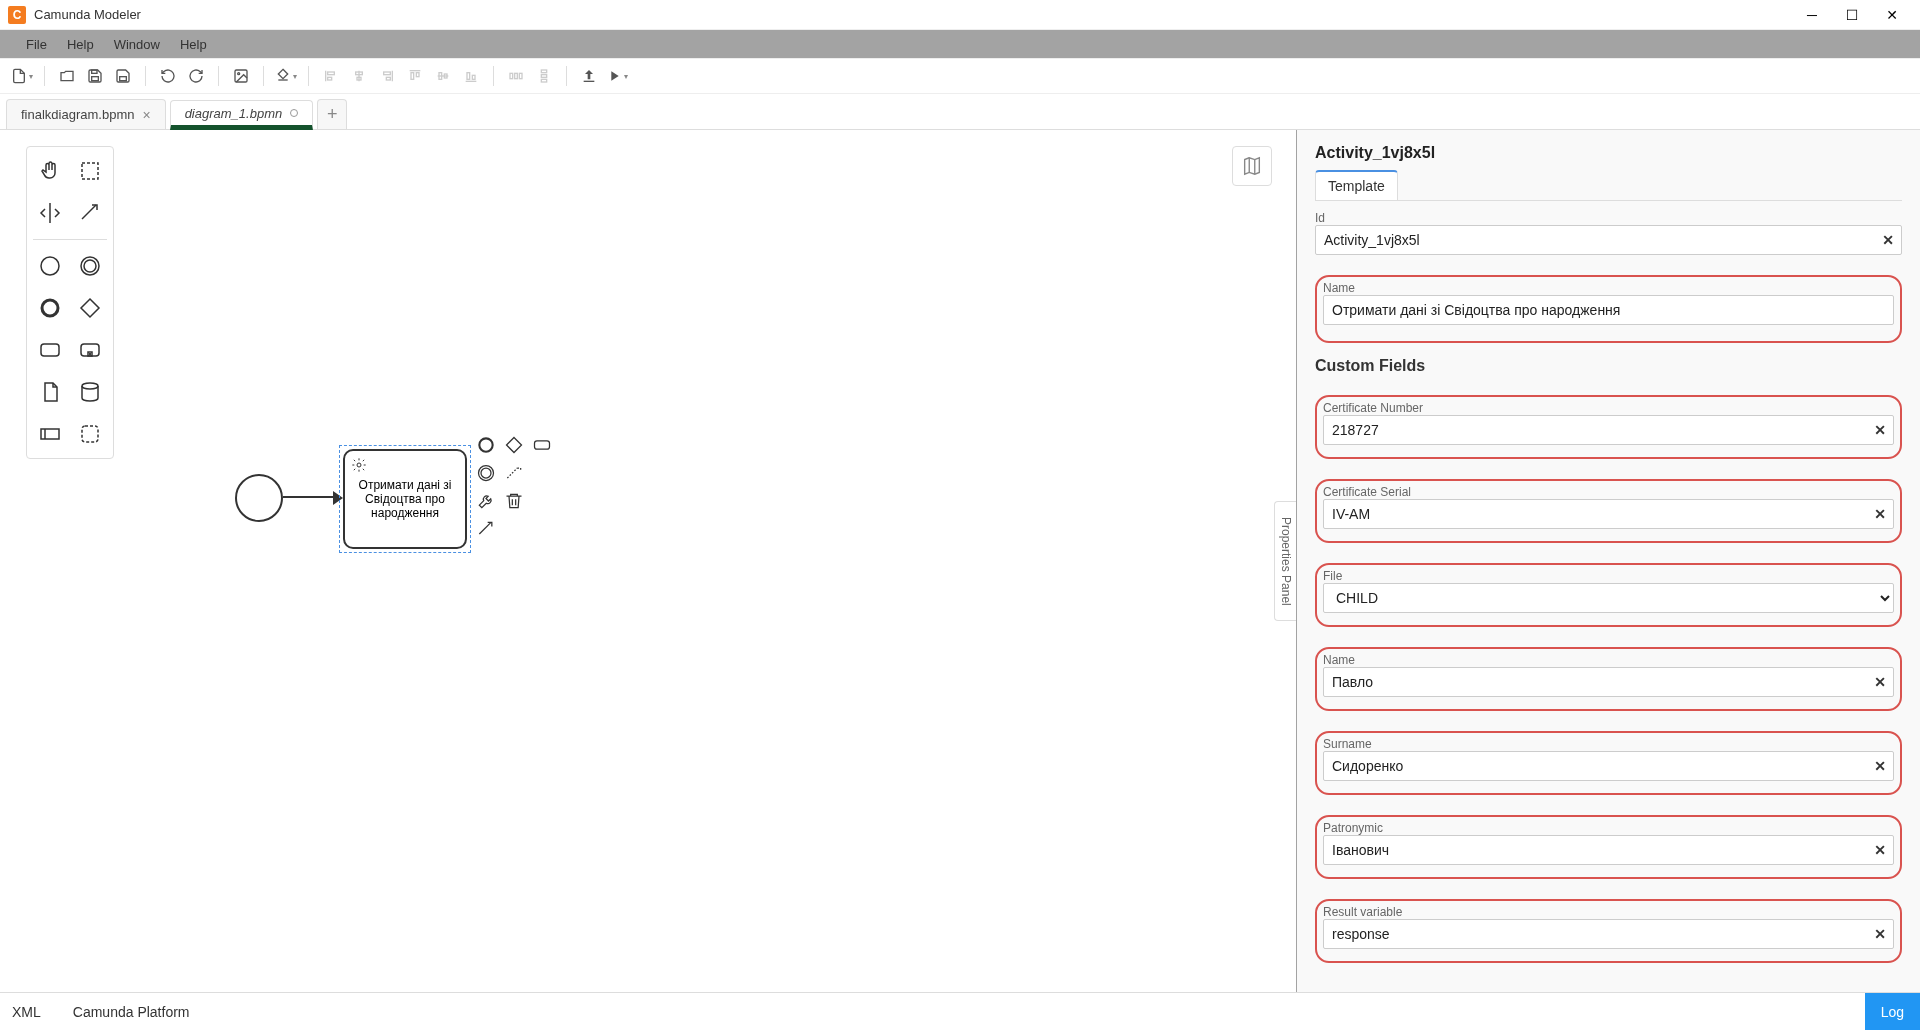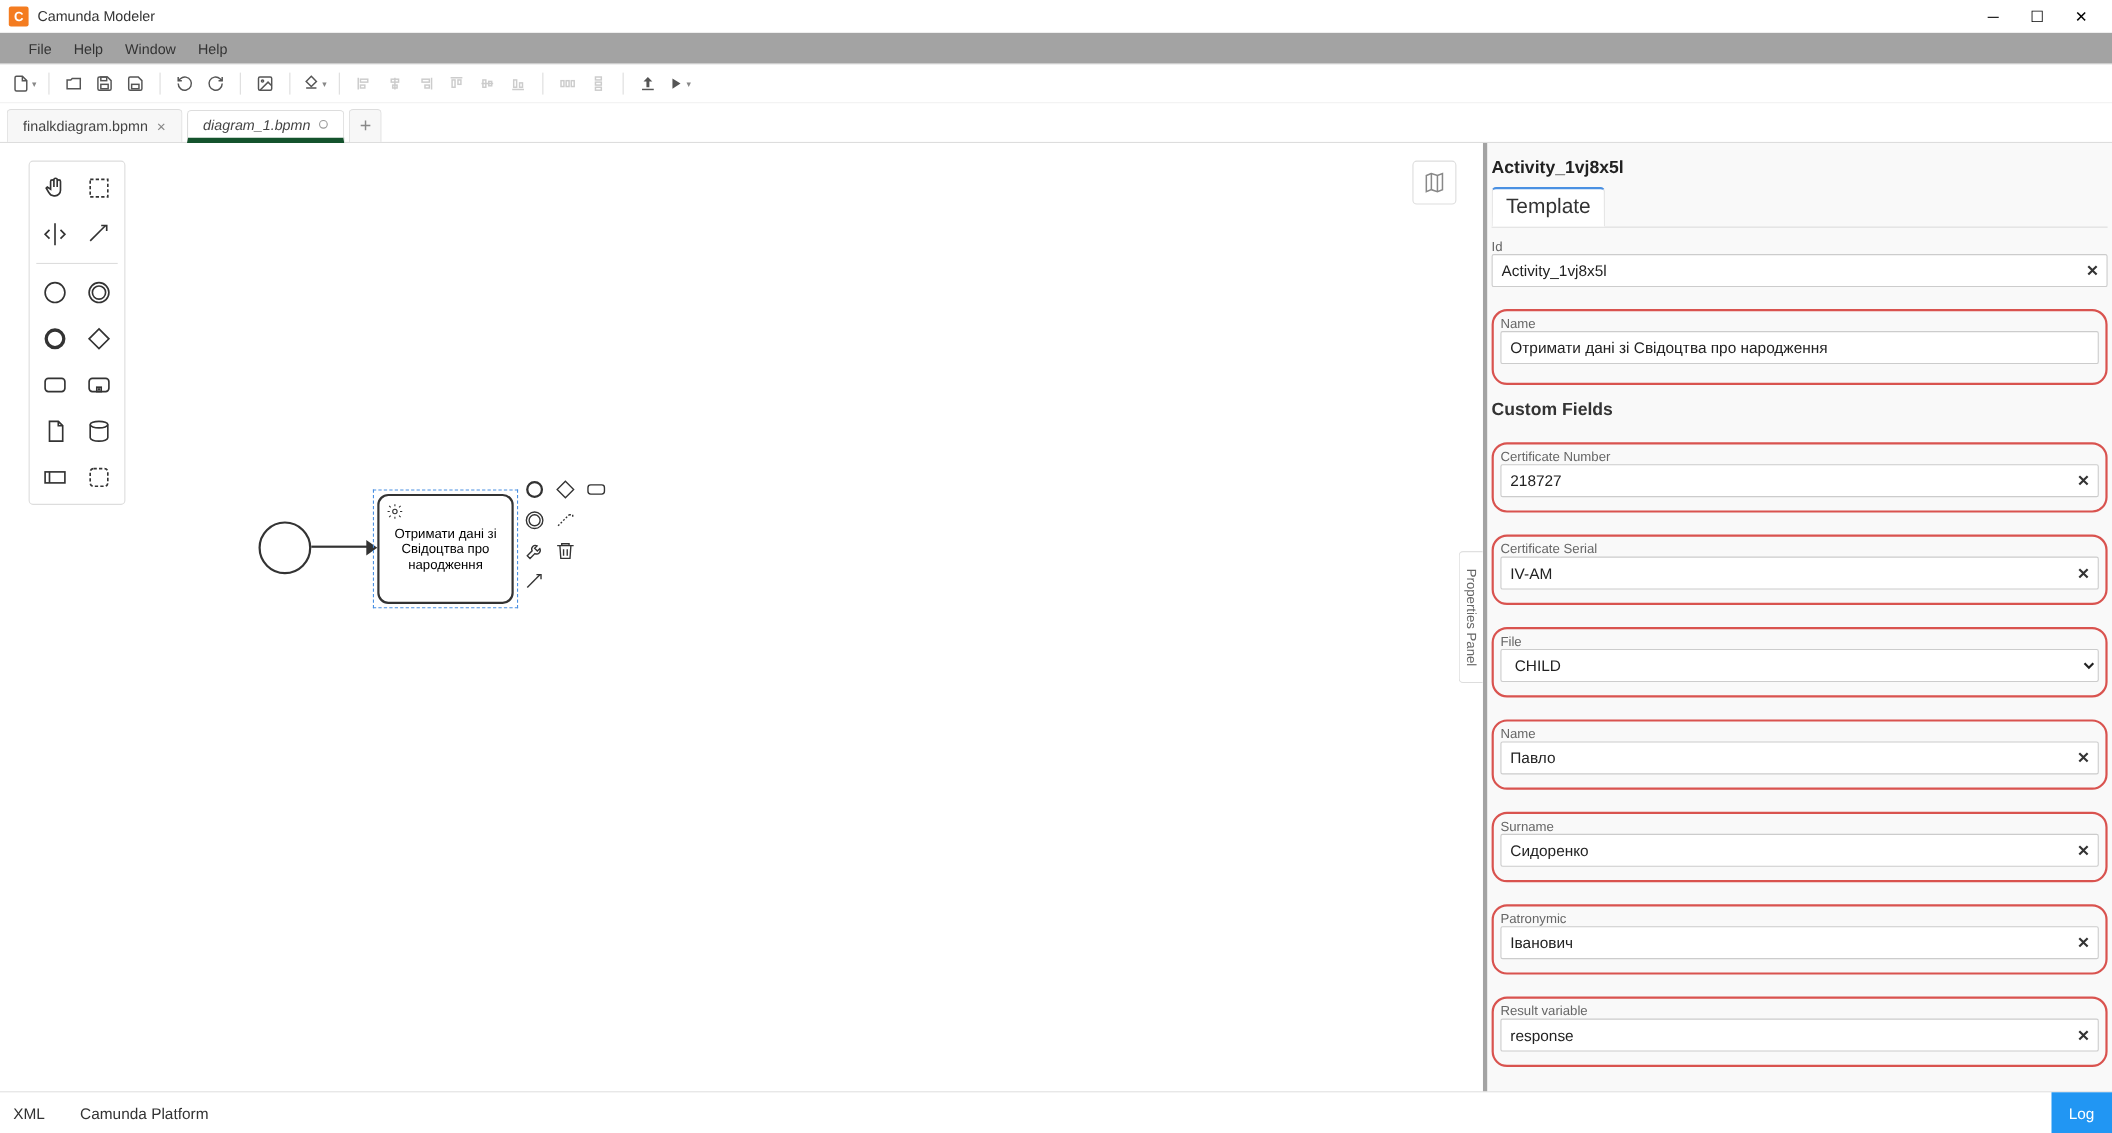--- a/index.html
+++ b/index.html
@@ -54,24 +54,24 @@
 .task-selection { position: absolute; left: 339px; top: 315px; width: 132px; height: 108px; border: 1px dashed #4a90e2; pointer-events: none; }
 .task .gear-icon { position: absolute; left: 6px; top: 6px; }
 .context-pad { position: absolute; left: 474px; top: 303px; display: grid; grid-template-columns: repeat(3, 24px); gap: 4px; }
 .context-pad .cp-item { width: 24px; height: 24px; display: flex; align-items: center; justify-content: center; cursor: pointer; }
 .context-pad svg { width: 20px; height: 20px; }
 
 
 .panel-toggle { position: absolute; right: 0; top: 50%; transform: translateY(-50%); width: 22px; height: 120px; border: 1px solid #ddd; border-right: none; border-radius: 4px 0 0 4px; background: #fff; display: flex; align-items: center; justify-content: center; writing-mode: vertical-rl; font-size: 12px; color: #666; cursor: pointer; }
 
 
-.properties { width: 572px; border-left: 4px solid #a3a3a3; background: #f9f9f9; overflow-y: auto; padding: 10px 4px; }
+.properties { width: 624px; border-left: 1px solid #a3a3a3; background: #f9f9f9; overflow-y: auto; padding: 10px 18px; }
 .properties .panel-id { font-size: 16px; font-weight: bold; color: #222; margin: 4px 0 8px; }
 .properties .panel-tabs { border-bottom: 1px solid #ddd; margin-bottom: 10px; }
-.properties .panel-tab { display: inline-block; padding: 6px 12px; font-size: 19px; color: #666; border: 1px solid #ddd; border-bottom: none; background: #f0f0f0; border-radius: 4px 4px 0 0; }
+.properties .panel-tab { display: inline-block; padding: 6px 12px; font-size: 14px; color: #666; border: 1px solid #ddd; border-bottom: none; background: #f0f0f0; border-radius: 4px 4px 0 0; }
 .properties .panel-tab.active { border-top: 2px solid #4a90e2; background: #fff; color: #333; }
 .properties .section-title { font-size: 16px; font-weight: bold; color: #333; margin: 8px 0; display: flex; align-items: center; }
 .properties .section-title .dots { margin-left: auto; font-size: 18px; cursor: pointer; color: #666; }
 .properties .underline-red { border-bottom: 3px solid #d9534f; padding-bottom: 2px; }
 .properties .field-label { font-size: 12px; color: #666; margin-top: 8px; display: block; }
 .properties .field-row { position: relative; margin-bottom: 6px; }
 .properties .field-input { width: 100%; height: 30px; border: 1px solid #ccc; border-radius: 2px; padding: 0 28px 0 8px; font-size: 14px; background: #fff; color: #222; }
 .properties .field-select { width: 100%; height: 30px; border: 1px solid #ccc; border-radius: 2px; padding: 0 8px; font-size: 14px; background: #fff; color: #222; }
 .properties .clear-btn { position: absolute; right: 8px; top: 50%; transform: translateY(-50%); font-size: 14px; color: #333; cursor: pointer; font-weight: bold; }
 .properties .highlighted { border: 2px solid #d9534f; border-radius: 14px; padding: 4px 6px 6px; margin-top: 20px; }

